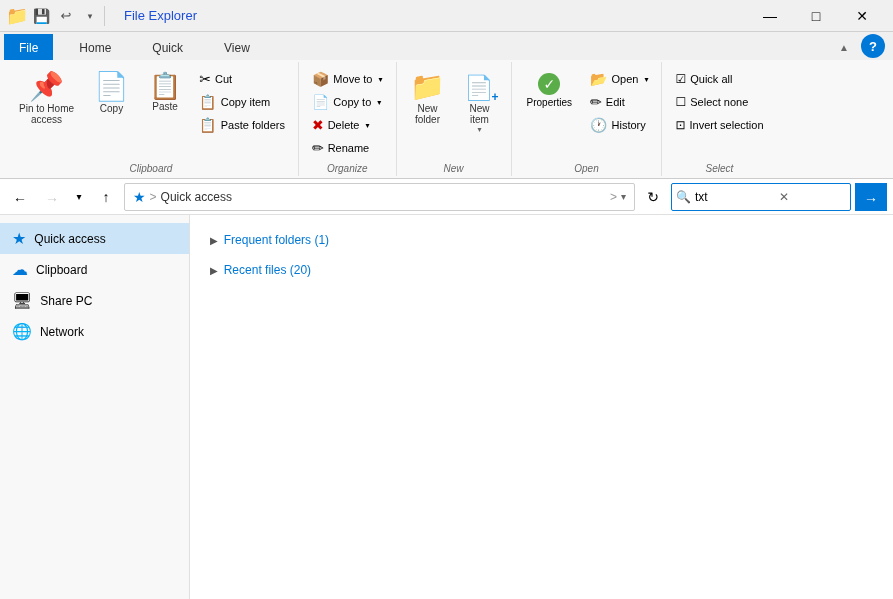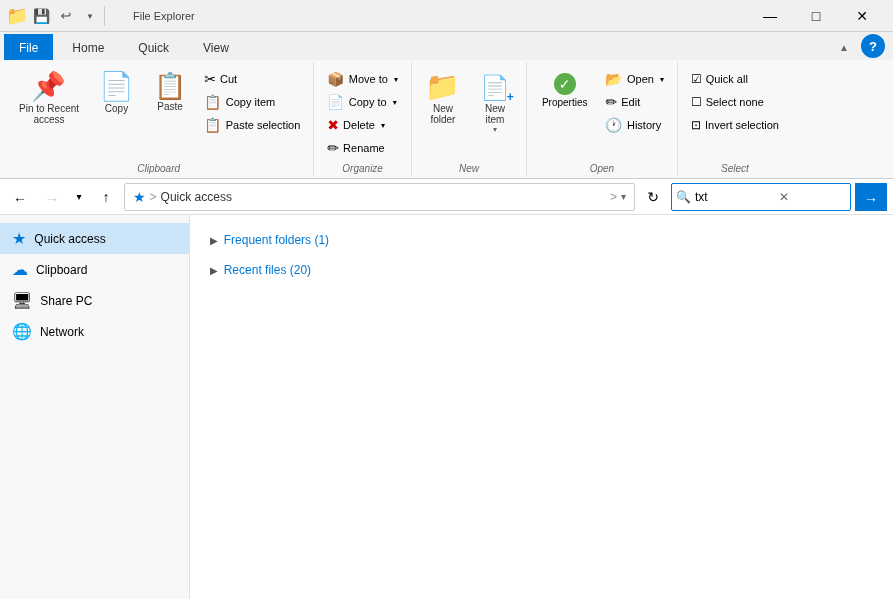--- a/index.html
+++ b/index.html
@@ -10,36 +10,36 @@
       display: flex; align-items: center; height: 32px;
       background: #f0f0f0; padding: 0 8px;
       border-bottom: 1px solid #d0d0d0;
     }
     #title-bar .title-icons { display: flex; gap: 4px; align-items: center; }
     #title-bar .title-icons span {
       width: 20px; height: 20px; display: flex; align-items: center; justify-content: center;
       font-size: 14px; cursor: pointer;
     }
     #title-bar .separator { width: 1px; height: 20px; background: #ccc; margin: 0 4px; }
-    #title-bar .app-title { margin-left: 24px; font-size: 11px; color: #404040; flex: 1; }
+    #title-bar .app-title { margin-left: 15px; font-size: 13px; color: #1d4ed8; flex: 1; }
     #title-bar .window-controls { display: flex; gap: 0; margin-left: auto; }
     #title-bar .window-controls button {
       width: 46px; height: 32px; border: none; background: transparent;
       cursor: pointer; font-size: 14px; display: flex; align-items: center; justify-content: center;
     }
 
     
     #ribbon-tabs {
       display: flex; align-items: flex-end; height: 28px;
       background: #f0f0f0; padding: 0 4px;
     }
     .ribbon-tab {
       padding: 4px 14px; cursor: pointer; font-size: 12px; color: #333;
       border: 1px solid transparent; border-bottom: none;
-      margin-right: 4px; height: 26px; display: flex; align-items: center;
+      margin-right: 11px; height: 26px; display: flex; align-items: center;
     }
     .ribbon-tab.active {
       background: #0078d7; color: white;
       border-color: #0078d7;
     }
     .ribbon-chevron {
       margin-left: auto; padding: 4px 8px; cursor: pointer; font-size: 10px; color: #666;
       display: flex; align-items: center; height: 26px;
     }
     .ribbon-help {
@@ -220,21 +220,21 @@
   <div class="ribbon-help">?</div>
 </div>
 
 <div id="ribbon">
 
   <div class="ribbon-group">
     <div class="ribbon-group-content">
 
       <div class="ribbon-btn-large">
         <span class="btn-icon">📌</span>
-        <span class="btn-label" style="white-space:pre-wrap; text-align:center; font-size:10px;">Pin to Recent
+        <span class="btn-label" style="white-space:pre-wrap; text-align:center; font-size:10px;">Pin to Home
 access</span>
       </div>
 
       <div class="ribbon-btn-large">
         <span class="btn-icon">📄</span>
         <span class="btn-label">Copy</span>
       </div>
 
       <div class="ribbon-btn-large">
         <span class="btn-icon" style="font-size:26px;">📋</span>
@@ -245,21 +245,21 @@
         <div class="ribbon-btn-small">
           <span class="btn-icon">✂</span>
           <span>Cut</span>
         </div>
         <div class="ribbon-btn-small">
           <span class="btn-icon">📋</span>
           <span>Copy item</span>
         </div>
         <div class="ribbon-btn-small">
           <span class="btn-icon">📋</span>
-          <span>Paste selection</span>
+          <span>Paste folders</span>
         </div>
       </div>
     </div>
     <div class="ribbon-group-label">Clipboard</div>
   </div>
 
   <div class="ribbon-group">
     <div class="ribbon-group-content">
       <div class="ribbon-col">
         <div class="ribbon-btn-small">

